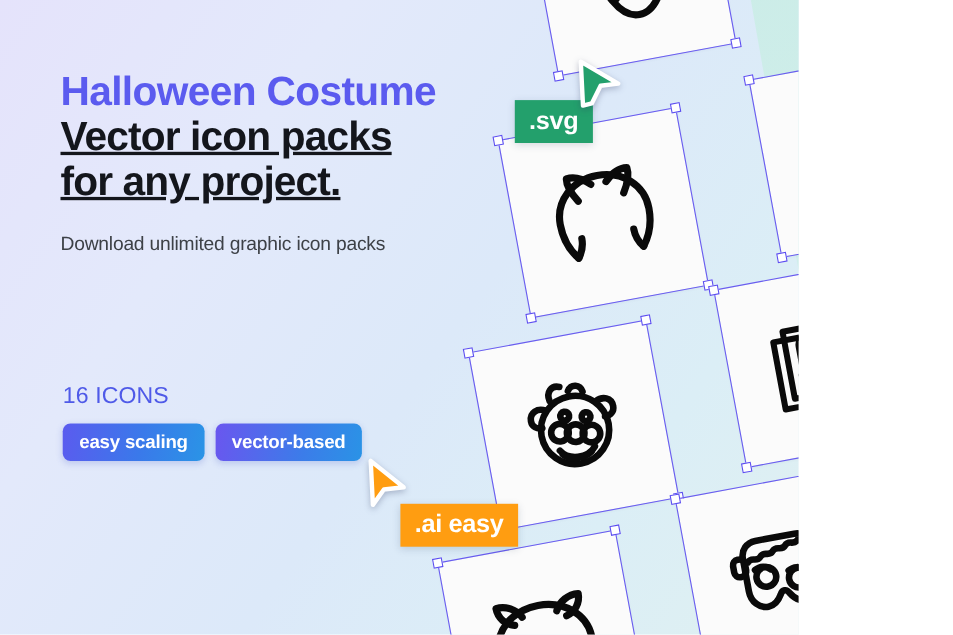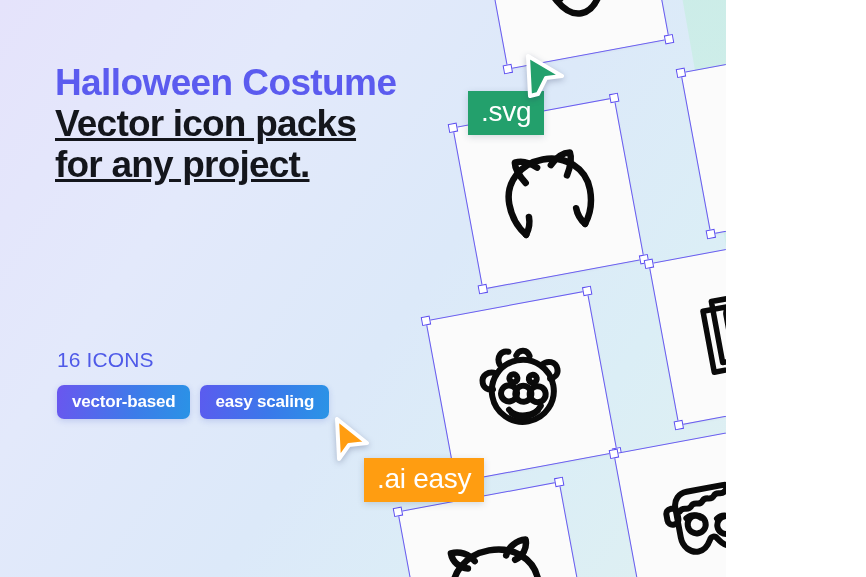--- a/index.html
+++ b/index.html
@@ -147,22 +147,22 @@
     box-shadow: 0 2px 6px rgba(70,90,200,0.22);
   }
   .tag.t2 {
     background: linear-gradient(100deg, #6a56ef 0%, #3c7ce9 60%, #2a93e6 100%);
   }
 
   
   .fmt-badge {
     position: absolute;
     color: #ffffff;
-    font-size: 28px;
-    font-weight: 400;
+    font-size: 23px;
+    font-weight: 700;
     letter-spacing: -0.3px;
     padding: 7px 13px 9px 13px;
     line-height: 1;
     z-index: 40;
     box-shadow: 0 2px 7px rgba(40,60,90,0.18);
   }
   #badge-svg { left: 468px; top: 91px;  background: #23a06c; }
   #badge-eps { left: 773px; top: 248px; background: #19b8e0; }
   #badge-ai  { left: 364px; top: 458px; background: #ff9d11; }
 
@@ -365,27 +365,28 @@
       <div class="handle h-tl"></div>
       <div class="handle h-bl"></div>
     </div>
 
   </div>
 
   <div class="text-col">
     <h1 class="title-accent">Halloween Costume</h1>
     <h2 class="title-main">Vector icon packs
 for any project.</h2>
+    <p class="subtitle">Download unlimited graphic icon packs</p>
   </div>
 
   <div class="count-label">16 ICONS</div>
 
   <div class="tag-row">
+    <span class="tag t1">easy scaling</span>
     <span class="tag t2">vector-based</span>
-    <span class="tag t1">easy scaling</span>
   </div>
 
   <div class="fmt-badge" id="badge-svg">.svg</div>
   <div class="fmt-badge" id="badge-ai">.ai easy</div>
 
   <span class="cursor" id="cursor-svg">
     <svg width="44" height="52" viewBox="0 0 44 52">
       <path d="M6 46 L4 6 L38 26 L22 28 L14 44 Z" fill="#23a06c" stroke="#ffffff" stroke-width="4" stroke-linejoin="round"></path>
     </svg>
   </span>

